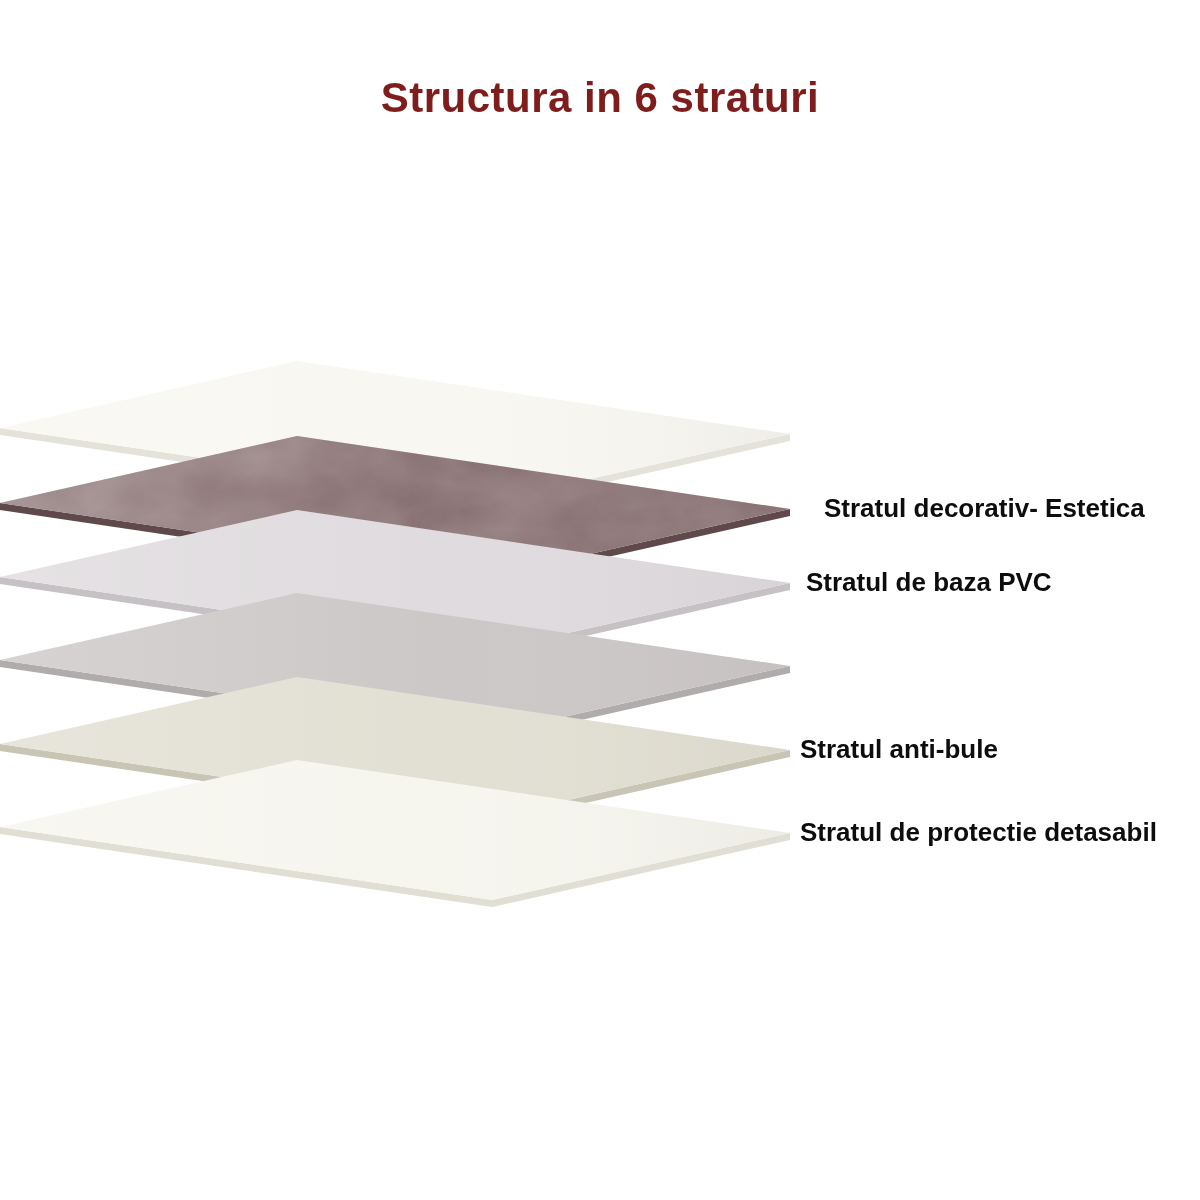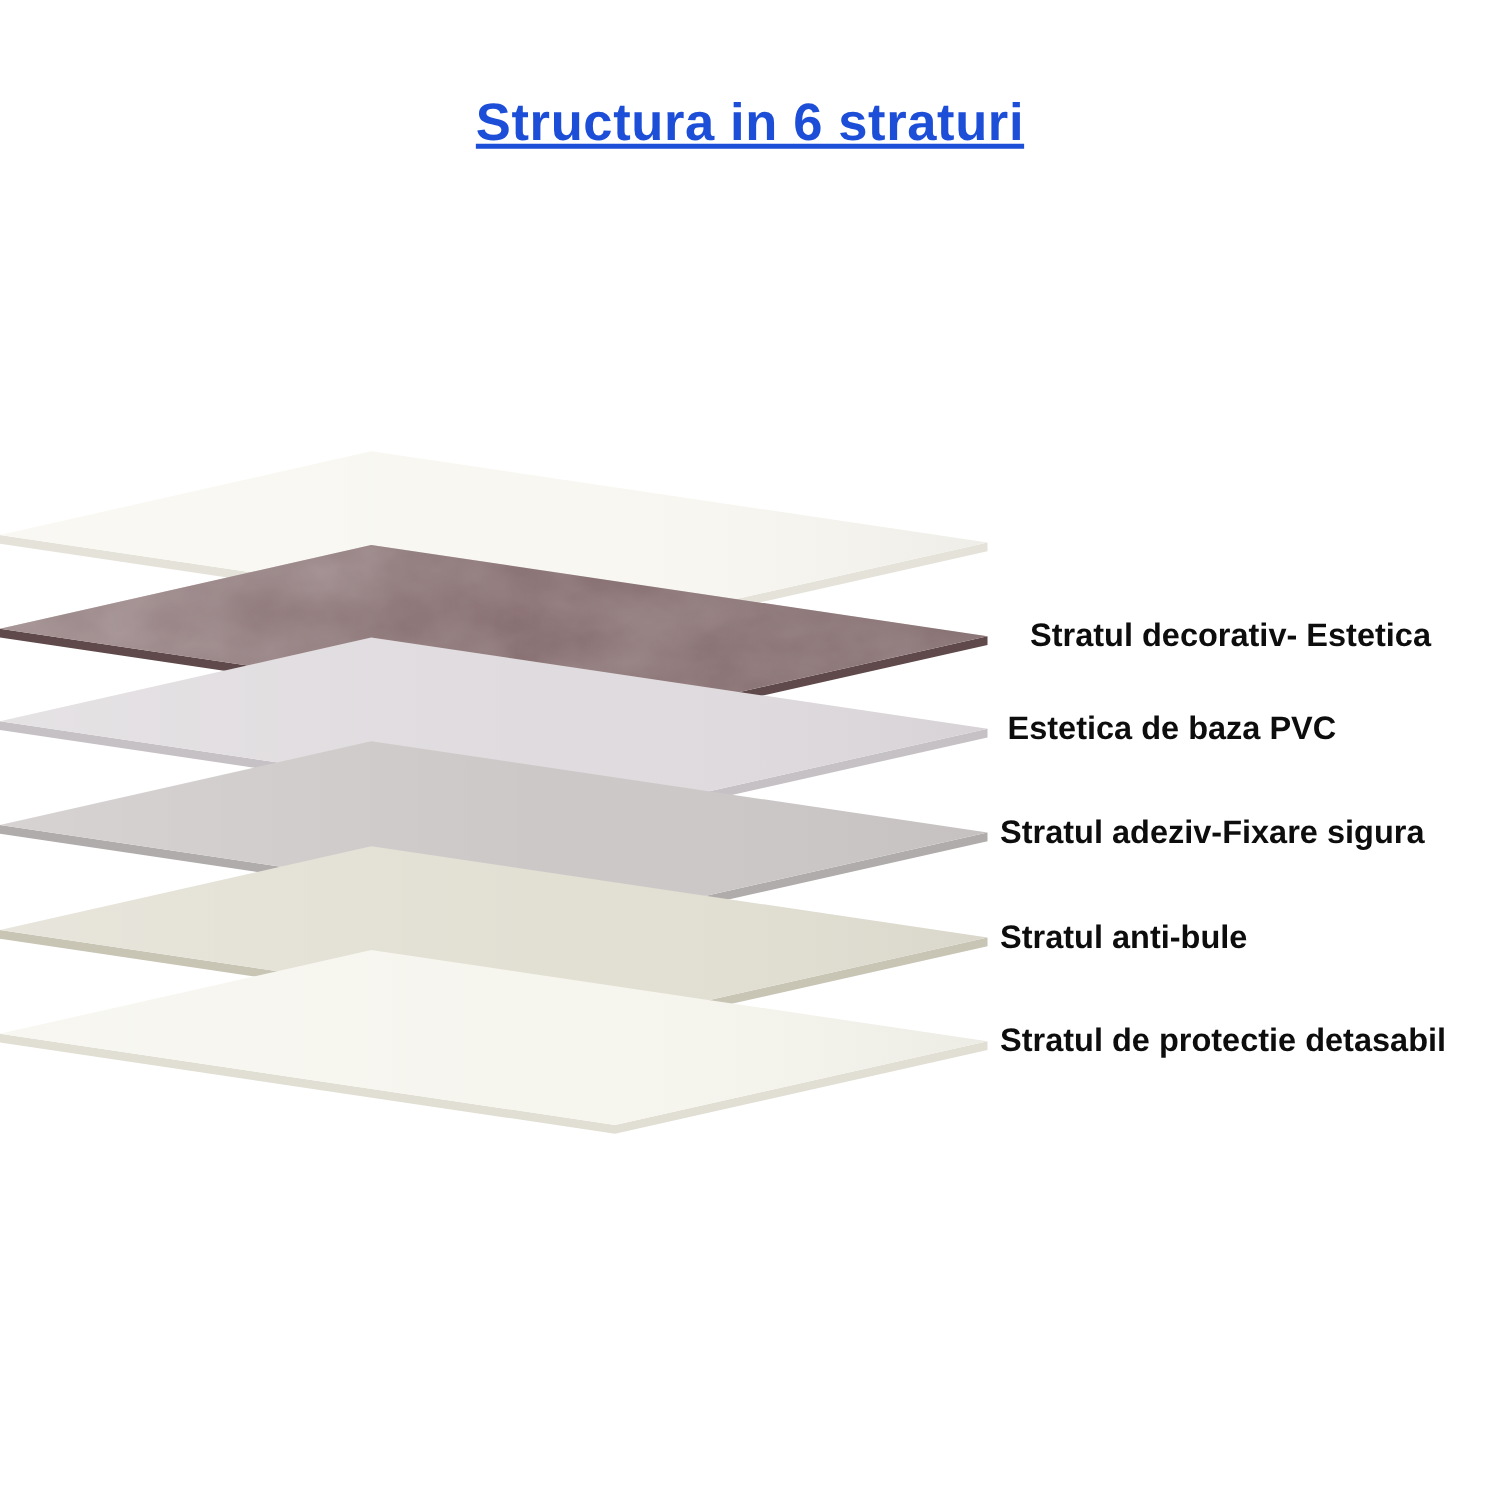--- a/index.html
+++ b/index.html
@@ -10,23 +10,22 @@
     position: relative;
     overflow: hidden;
   }
   .stage { position: absolute; inset: 0; }
   .title {
     position: absolute;
     top: 74px; left: 0; width: 100%;
     text-align: center;
     font-size: 42px;
     font-weight: 700;
-    color: #1d4ed8;
+    color: #7f1d1d;
     letter-spacing: 0.5px;
-    text-decoration: underline;
   }
   svg.diagram { position: absolute; left: 0; top: 0; }
   .layer-label {
     position: absolute;
     left: 798px;
     font-size: 26px;
     font-weight: 700;
     color: #0d0d0d;
     white-space: nowrap;
     line-height: 32px;
@@ -95,18 +94,17 @@
     </g>
 
     <g transform="translate(0,399)">
       <polygon points="0,428 492,501 790,434 790,441 492,508 0,435" fill="#e1dfd3"></polygon>
       <polygon points="0,428 297,361 790,434 492,501" fill="#f6f5ee"></polygon>
       <polygon fill="url(#sheen)" points="0,428 297,361 790,434 492,501"></polygon>
     </g>
   </svg>
 
   <div class="layer-label lbl-2">Stratul decorativ- Estetica</div>
-  <div class="layer-label lbl-3">Estetica de baza PVC</div>
-  <div class="layer-label lbl-4">Stratul adeziv-Fixare sigura</div>
+  <div class="layer-label lbl-3">Stratul de baza PVC</div>
   <div class="layer-label lbl-6">Stratul de protectie detasabil</div>
   <div class="layer-label lbl-5">Stratul anti-bule</div>
 
 </div>
 
 </body></html>

